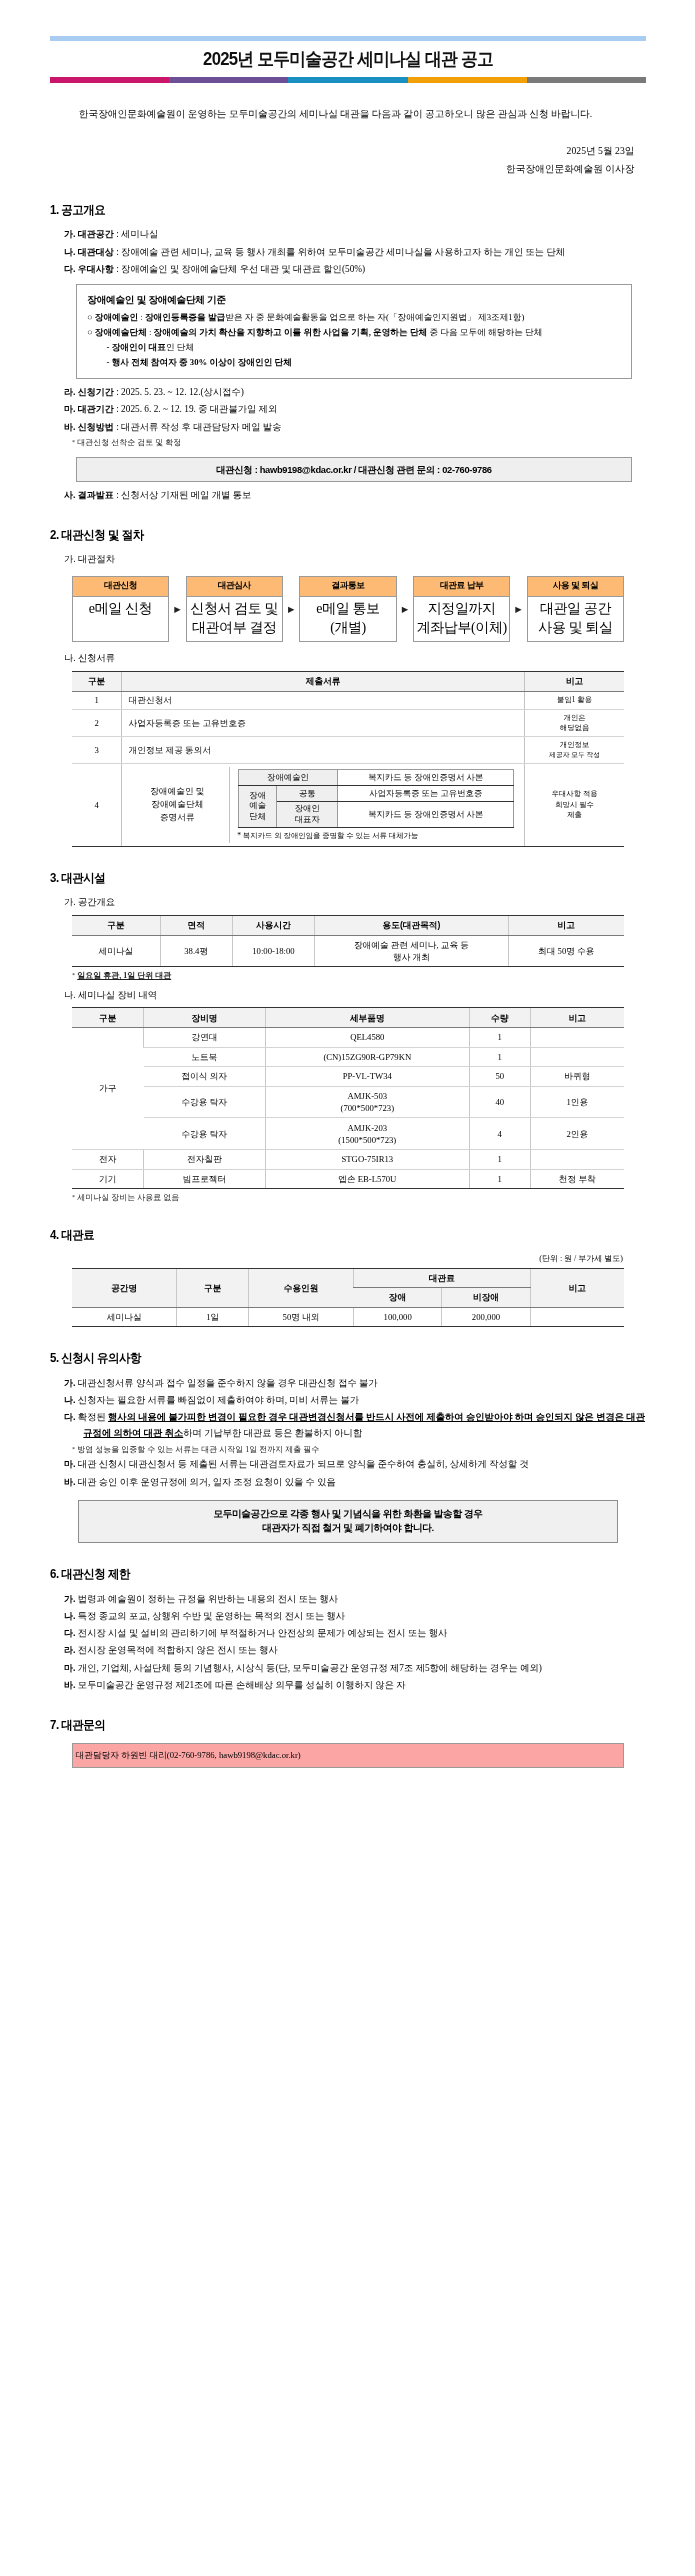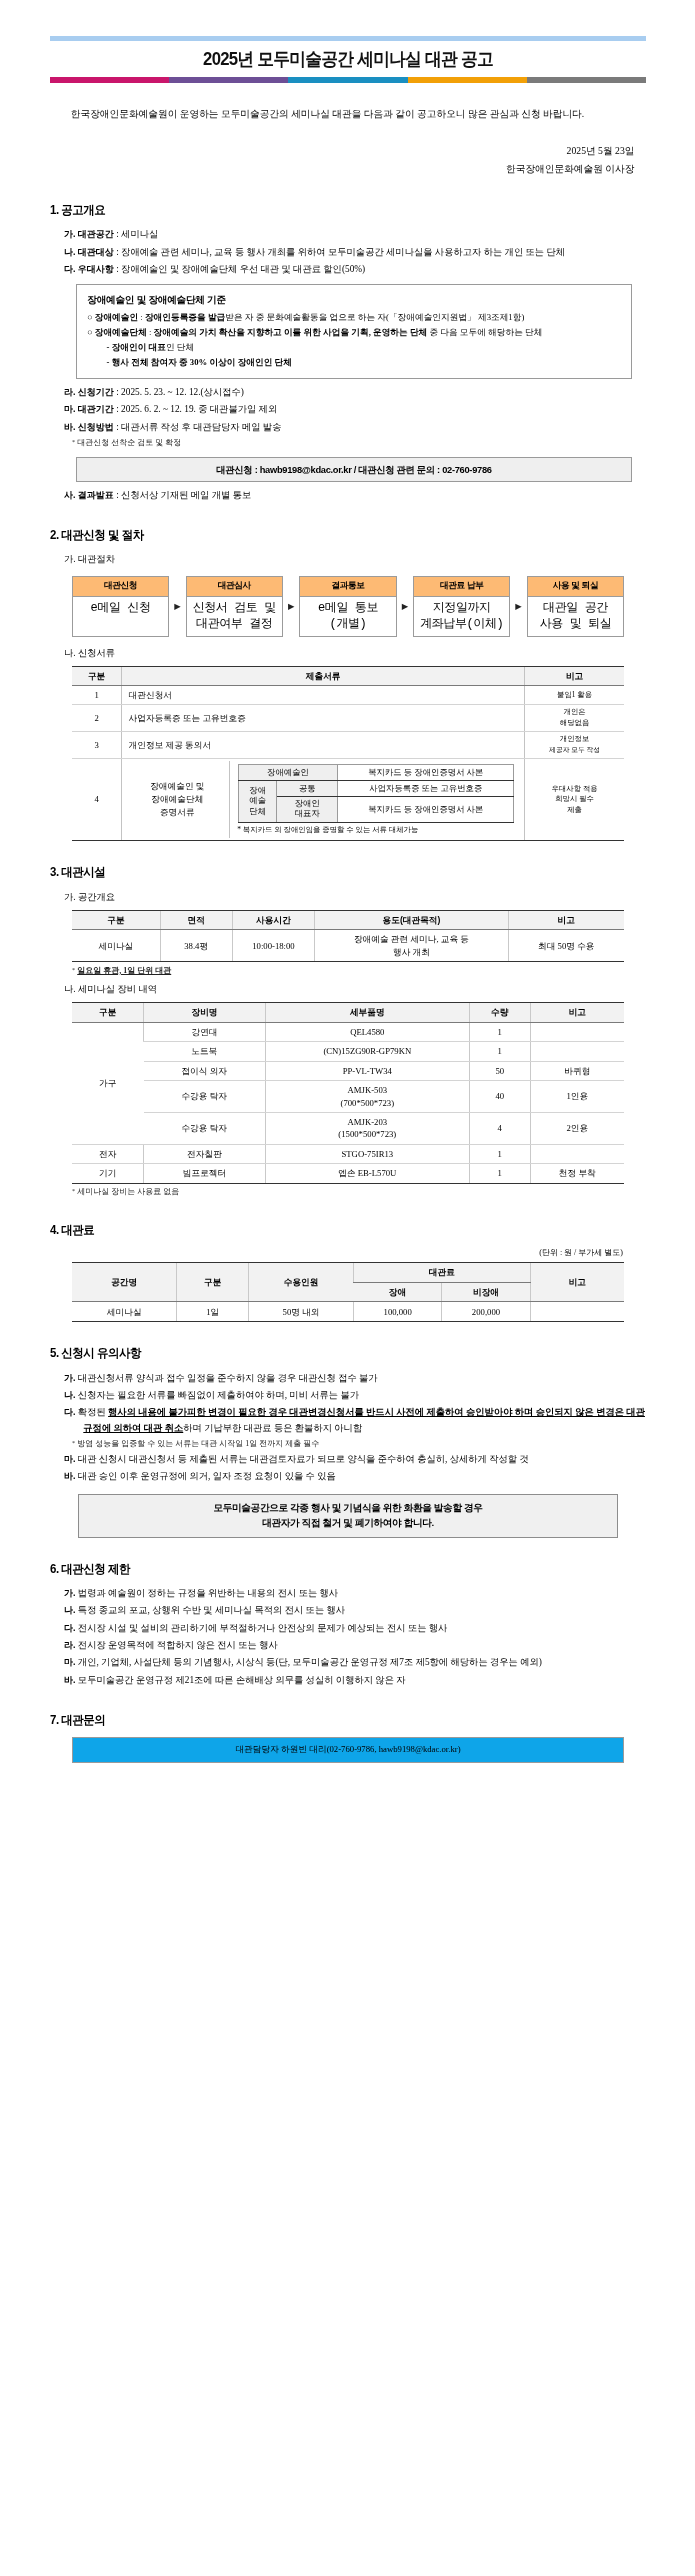--- a/index.html
+++ b/index.html
@@ -25,21 +25,21 @@
     letter-spacing:-0.8px;
     padding:5.2px 0 3.9px;
     color:#111;
     transform: scaleX(0.93);
   }
   .hdr-color-bar { display:flex; height:5.2px; width:100%; }
   .hdr-color-bar > i { flex:1 1 0; display:block; }
 
   
   .intro { margin-top:22px; font-size:9.7px; line-height:1.85; text-align:justify; padding:0 6.4px; }
-  .intro p { margin:8px; text-indent:6.4px; }
+  .intro p { margin:16px; text-indent:6.4px; }
   .sign { margin-top:19.3px; text-align:right; font-size:9.7px; line-height:1.9; padding-right:11.6px; }
   .sign div { white-space:nowrap; }
 
   
   h2.sec {
     font-family:"Liberation Sans","DejaVu Sans",sans-serif;
     font-weight:bold;
     font-size:12.2px;
     margin:22px 0 7.7px 0;
     letter-spacing:-0.5px;
@@ -81,21 +81,21 @@
   }
 
   
   .flow { display:flex; align-items:stretch; margin:7.7px 22px 9px 22px; }
   .fbox { flex:1 1 0; border:0.6px solid #9b9b9b; text-align:center; background:#fff; }
   .fbox .fh {
     background:#fdba74; border-bottom:0.6px solid #9b9b9b;
     font-family:"Liberation Sans","DejaVu Sans",sans-serif; font-weight:bold;
     font-size:8.7px; padding:2.6px 1.3px; letter-spacing:-0.4px;
   }
-  .fbox .fb { font-size:12px; padding:3.2px 1.3px 3.9px; line-height:1.35; letter-spacing:-0.4px;font-family:Liberation Mono, monospace; }
+  .fbox .fb { font-size:14px; padding:3.2px 1.3px 3.9px; line-height:1.35; letter-spacing:-0.4px; }
   .farrow { display:flex; align-items:center; justify-content:center; width:16.7px; color:#222; font-size:8.4px; }
 
   
   table.doc { border-collapse:collapse; width:calc(100% - 44px); margin:3.9px 22px 2.6px 22px; font-size:8.7px; }
   table.doc th, table.doc td { border:none; padding:2.6px 3.9px; text-align:center; vertical-align:middle; line-height:1.4; }
   table.doc thead th {
     background:#f2f2f2;
     font-family:"Liberation Sans","DejaVu Sans",sans-serif; font-weight:bold;
     border-top:1.3px solid #333; border-bottom:0.6px solid #7a7a7a;
     padding:3.2px 3.9px;
@@ -130,22 +130,21 @@
     text-align:center;
     font-family:"Liberation Sans","DejaVu Sans",sans-serif;
     font-weight:bold; font-size:9.7px; letter-spacing:-0.4px;
     padding:5.8px 3.9px 6.4px; line-height:1.5;
   }
 
   
   .footbox {
     margin:6.4px 22px 0 22px;
     border:0.6px solid #9a9a9a;
-    background:#0ea5e9;
-    text-align:center;
+    background:#fca5a5;
     font-size:8.7px;
     padding:5.2px 2.6px;
   }
 </style>
 </head>
 <body>
 
 <div class="page">
 
   <div class="hdr">
@@ -518,21 +517,21 @@
   </div>
 
   <h2 class="sec">6. 대관신청 제한</h2>
 
   <div class="lvl1 hang">
     <span class="lbl">가.</span>
     <span>법령과 예술원이 정하는 규정을 위반하는 내용의 전시 또는 행사</span>
   </div>
   <div class="lvl1 hang">
     <span class="lbl">나.</span>
-    <span>특정 종교의 포교, 상행위 수반 및 세미나실 목적의 전시 또는 행사</span>
+    <span>특정 종교의 포교, 상행위 수반 및 운영하는 목적의 전시 또는 행사</span>
   </div>
   <div class="lvl1 hang">
     <span class="lbl">다.</span>
     <span>전시장 시설 및 설비의 관리하기에 부적절하거나 안전상의 문제가 예상되는 전시 또는 행사</span>
   </div>
   <div class="lvl1 hang">
     <span class="lbl">라.</span>
     <span>전시장 운영목적에 적합하지 않은 전시 또는 행사</span>
   </div>
   <div class="lvl1 hang">

